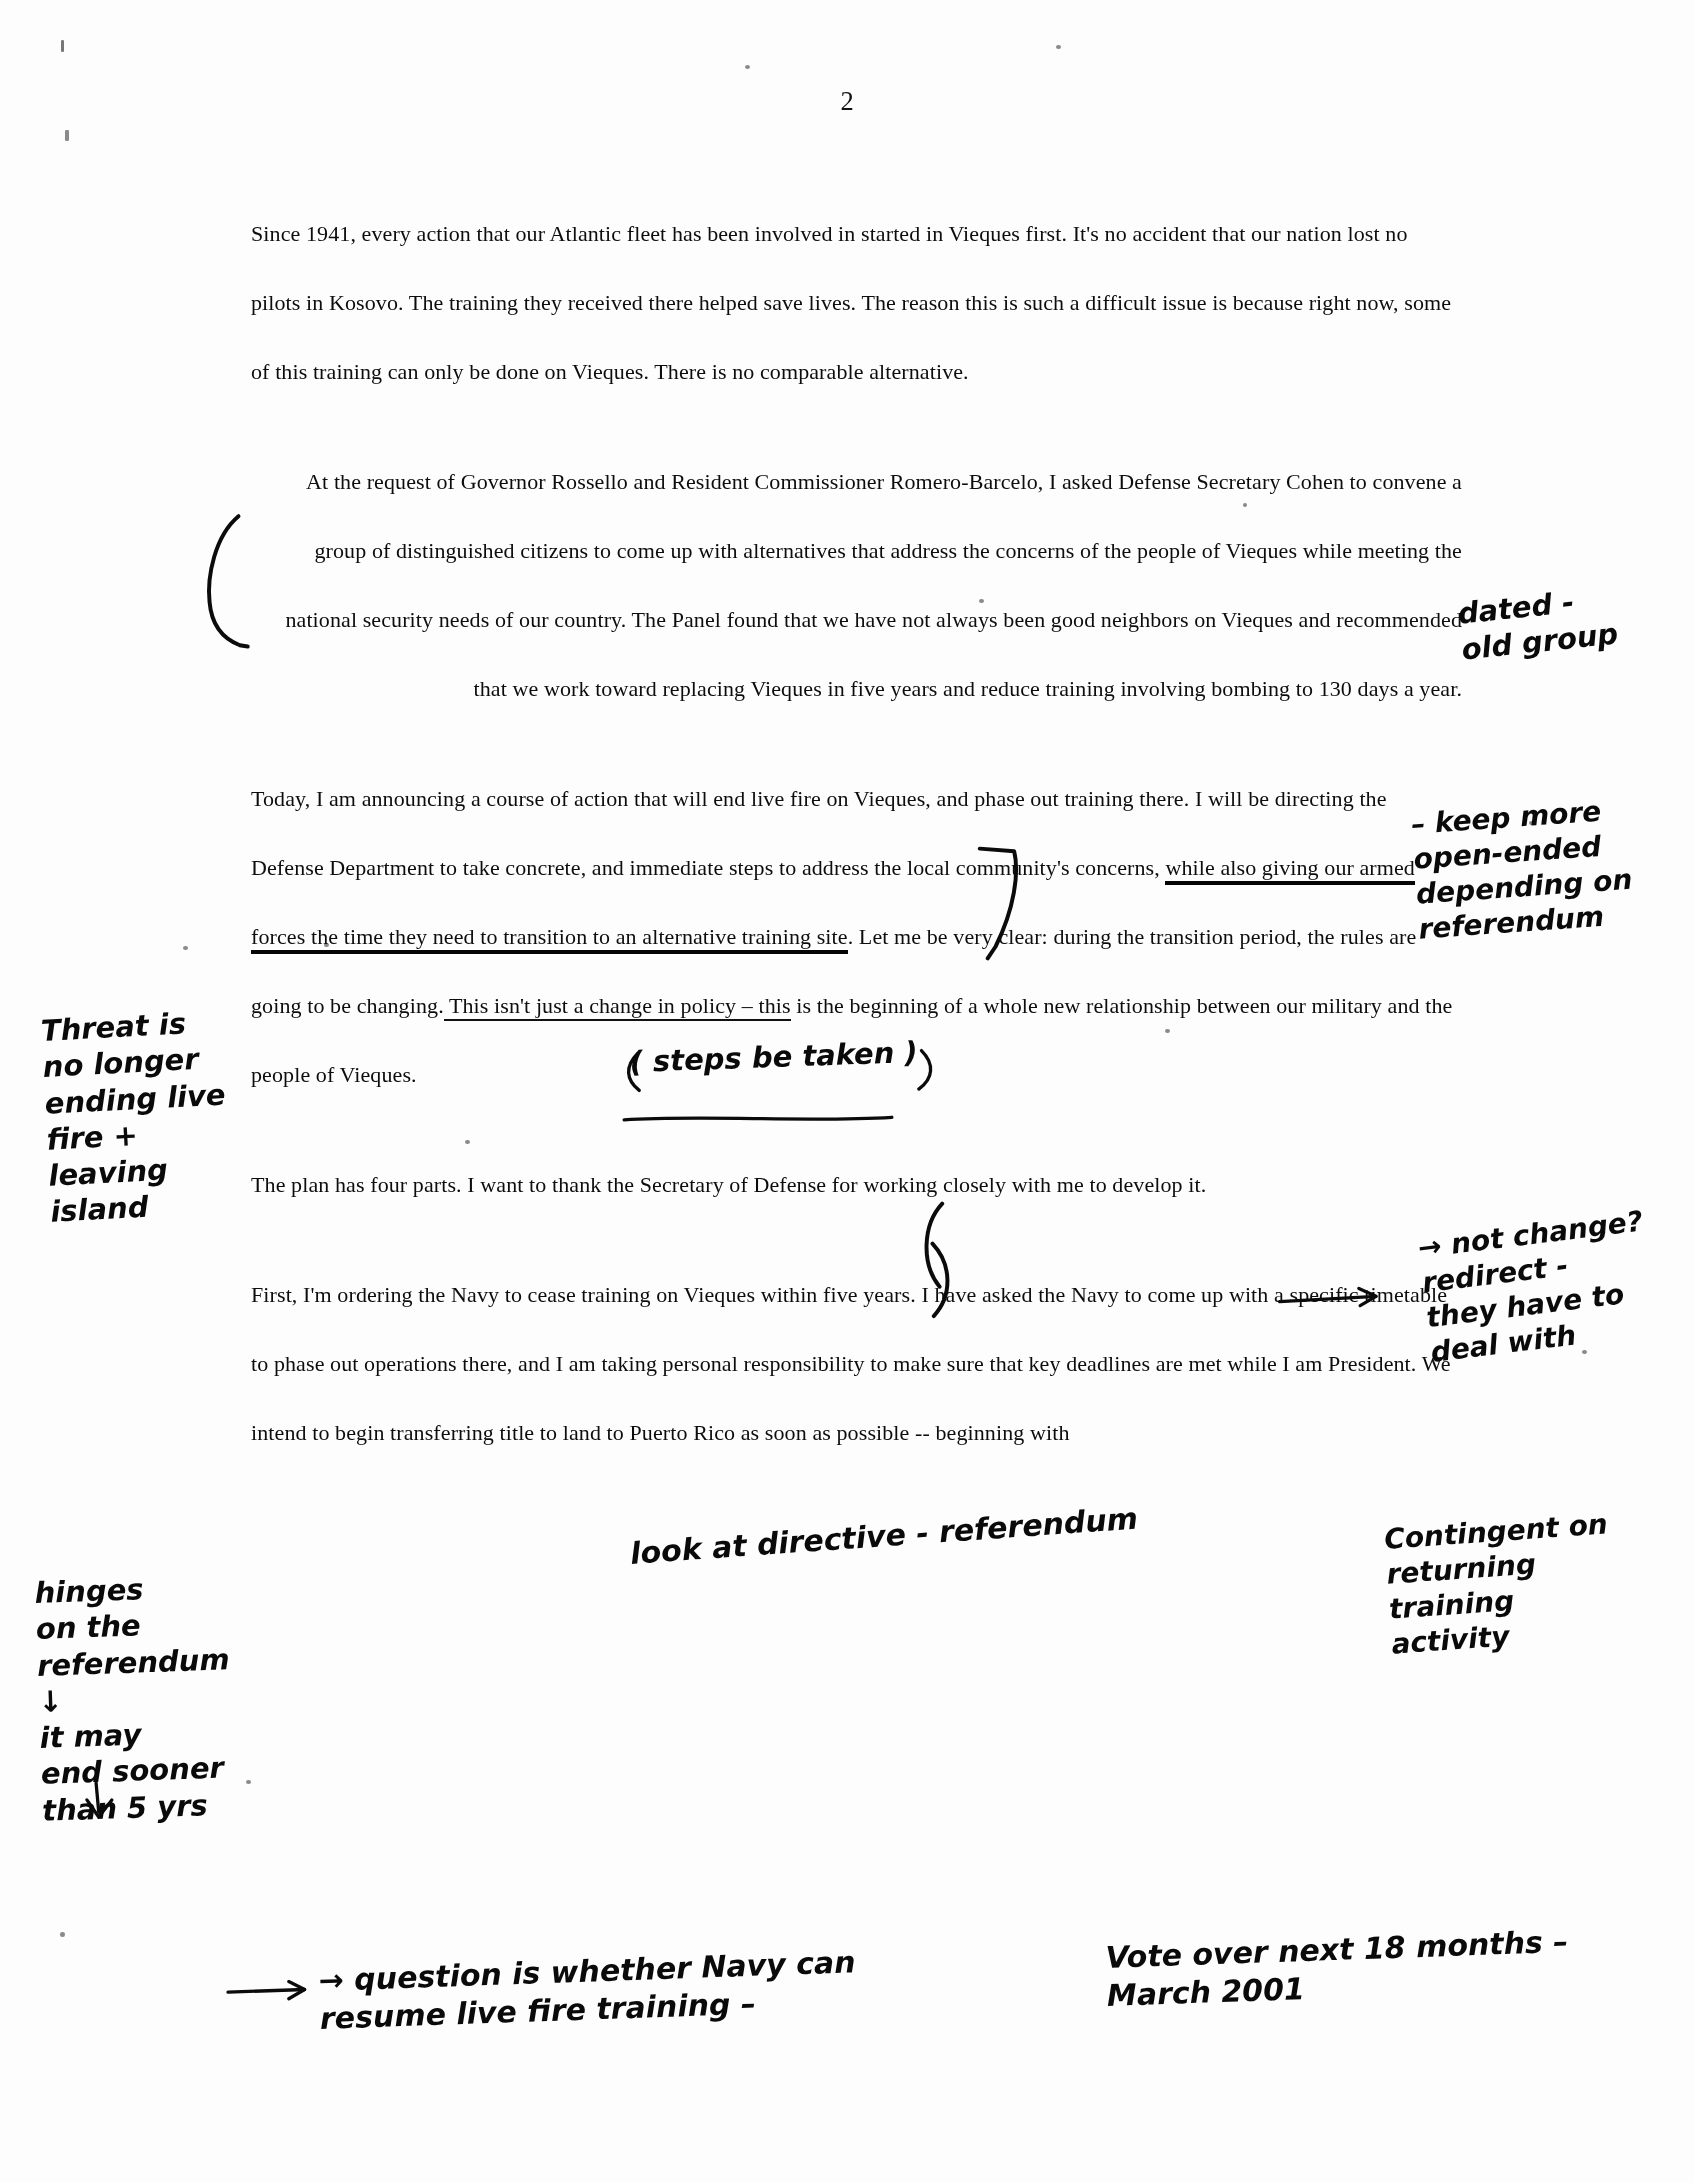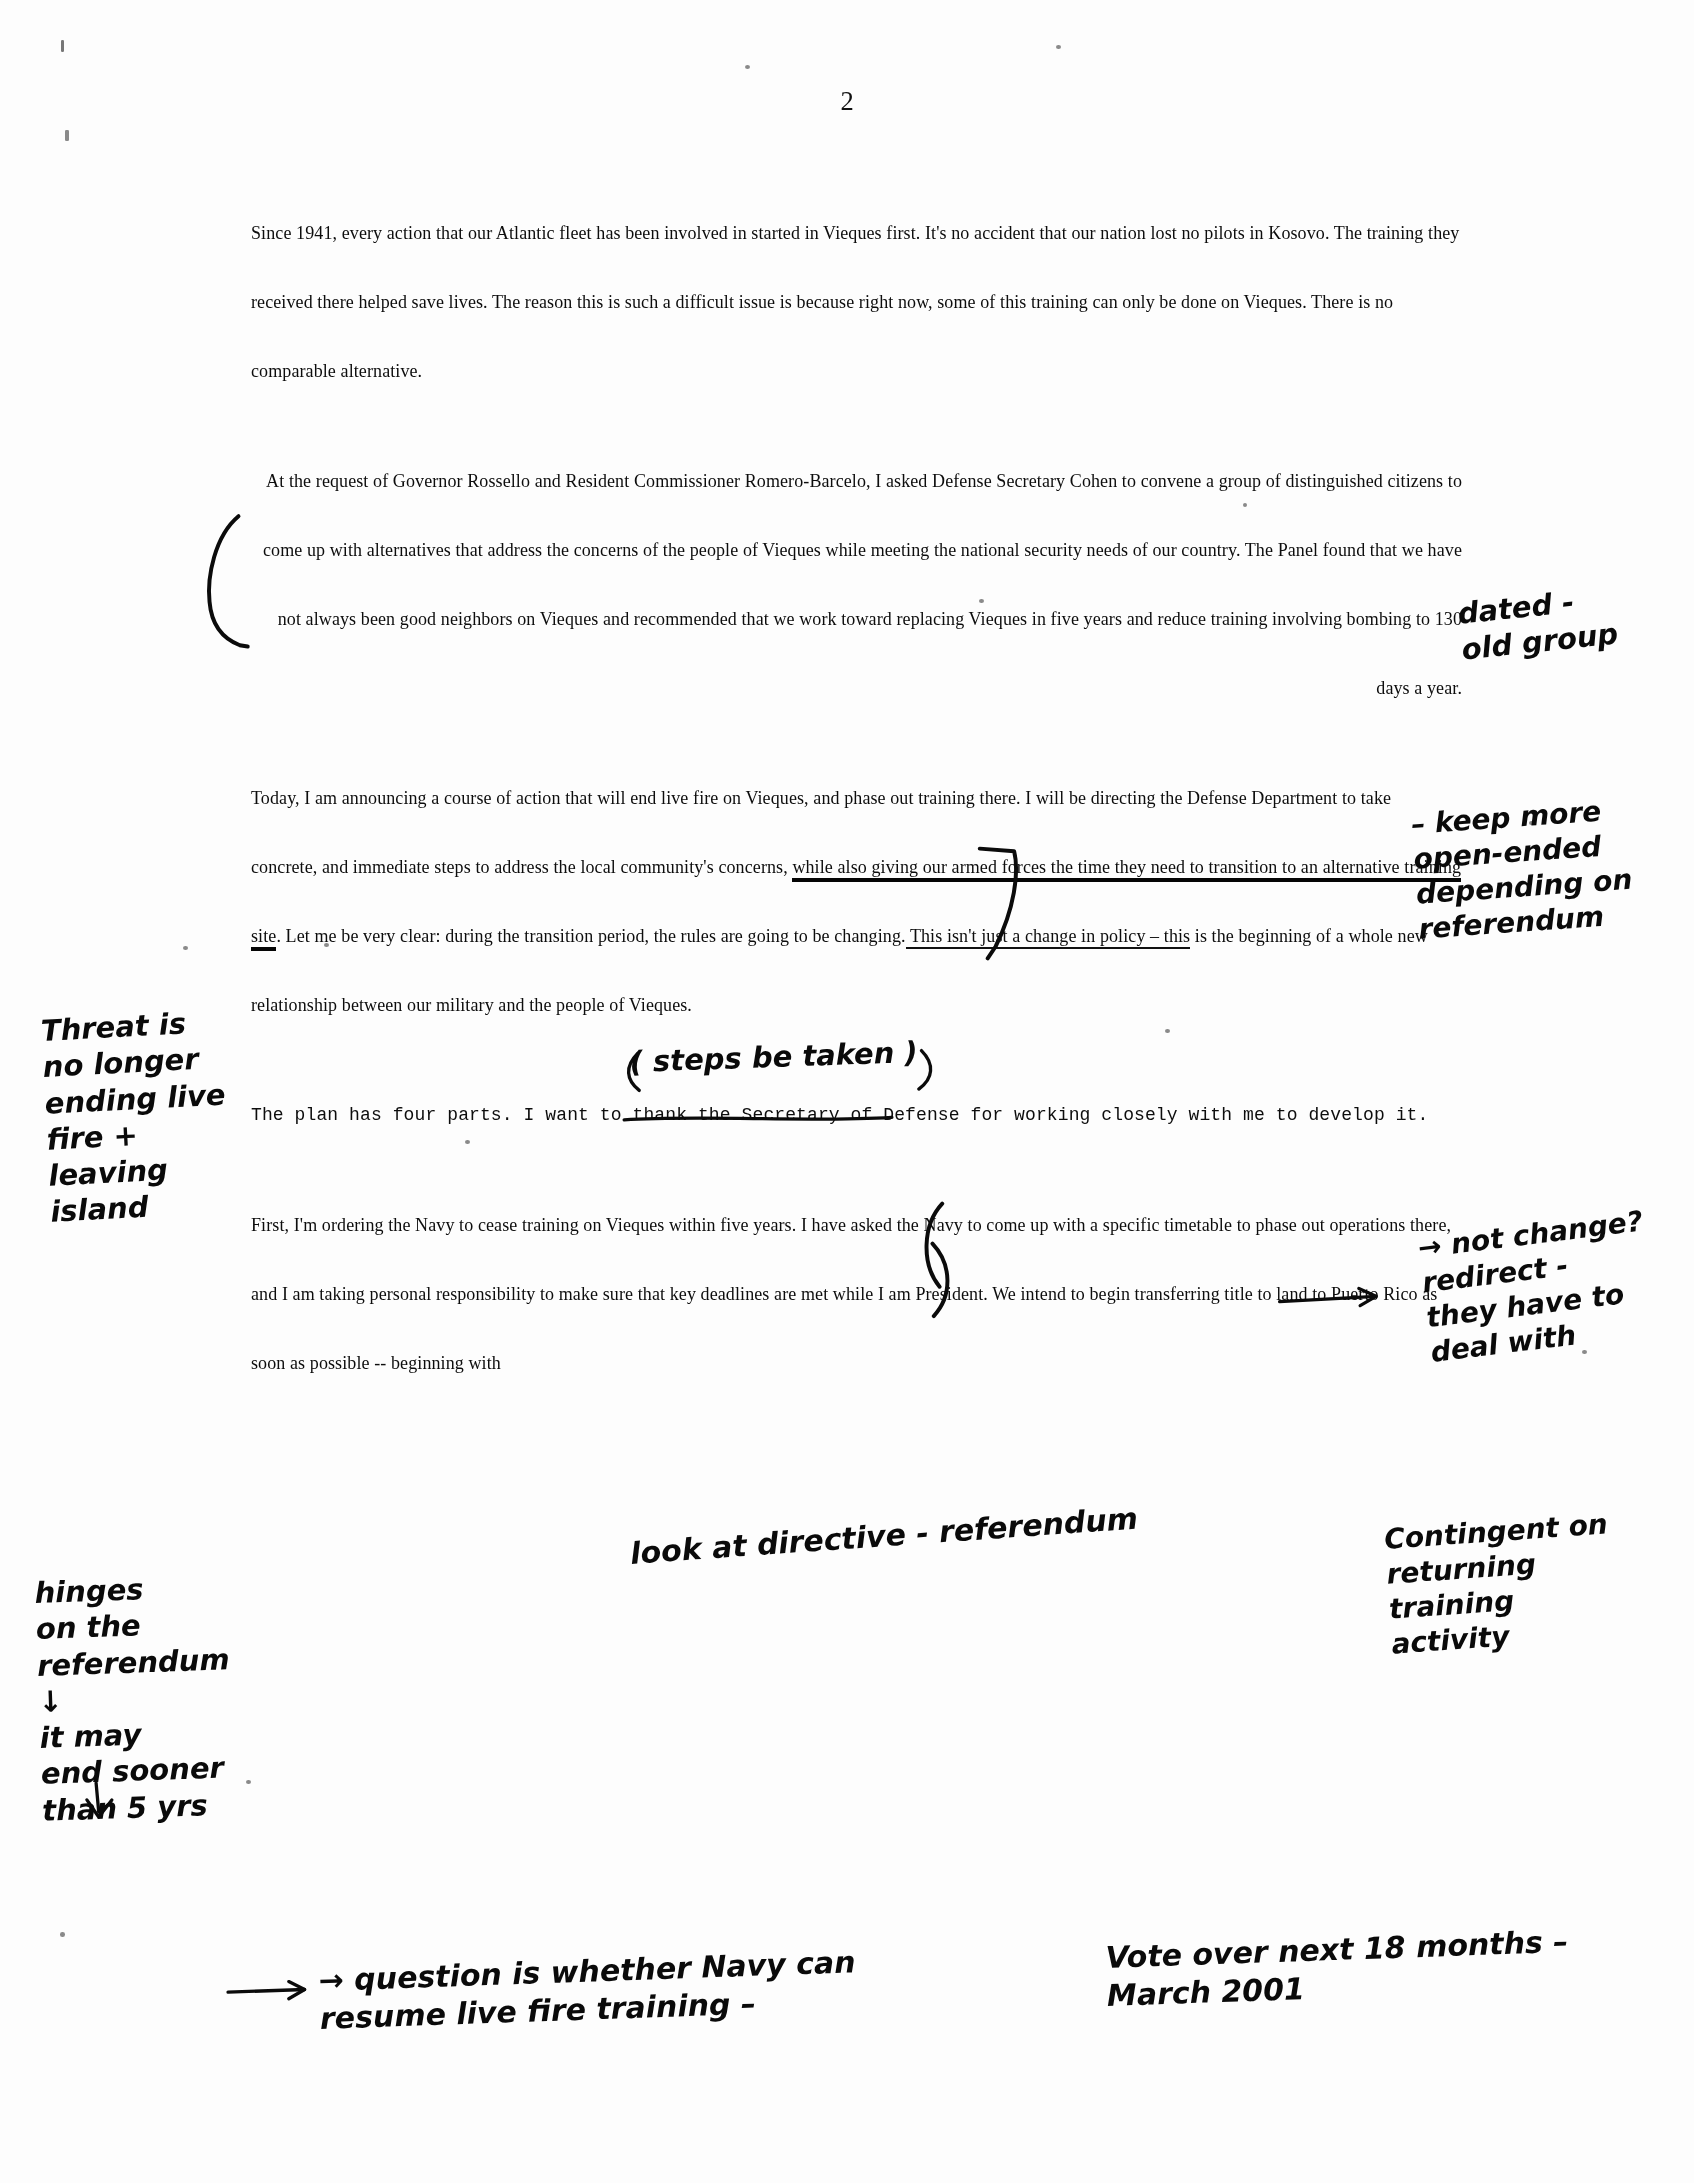--- a/index.html
+++ b/index.html
@@ -28,29 +28,29 @@
     font-family: "Liberation Serif", serif;
   }
   .body-text {
     position: absolute;
     left: 251px;
     top: 199px;
     width: 1211px;
     color: #0d0d0d;
   }
   .para {
-    font-size: 18px;
+    font-size: 22px;
     line-height: 69px;
     margin: 0 0 40px 0;
     letter-spacing: 0.1px;
   }
   .para.p1 { margin-bottom: 41px; }
   .para.p2 { margin-bottom: 41px; text-align: right; }
   .para.p3 { margin-bottom: 41px; }
-  .para.p4 { margin-bottom: 41px; font-family: Liberation Mono, monospace; }
+  .para.p4 { margin-bottom: 41px; }
 
   
   .ul {
     border-bottom: 2.6px solid #111;
     padding-bottom: 1.3px;
   }
   .ul-thick {
     border-bottom: 4px solid #050505;
     padding-bottom: 1.3px;
   }

